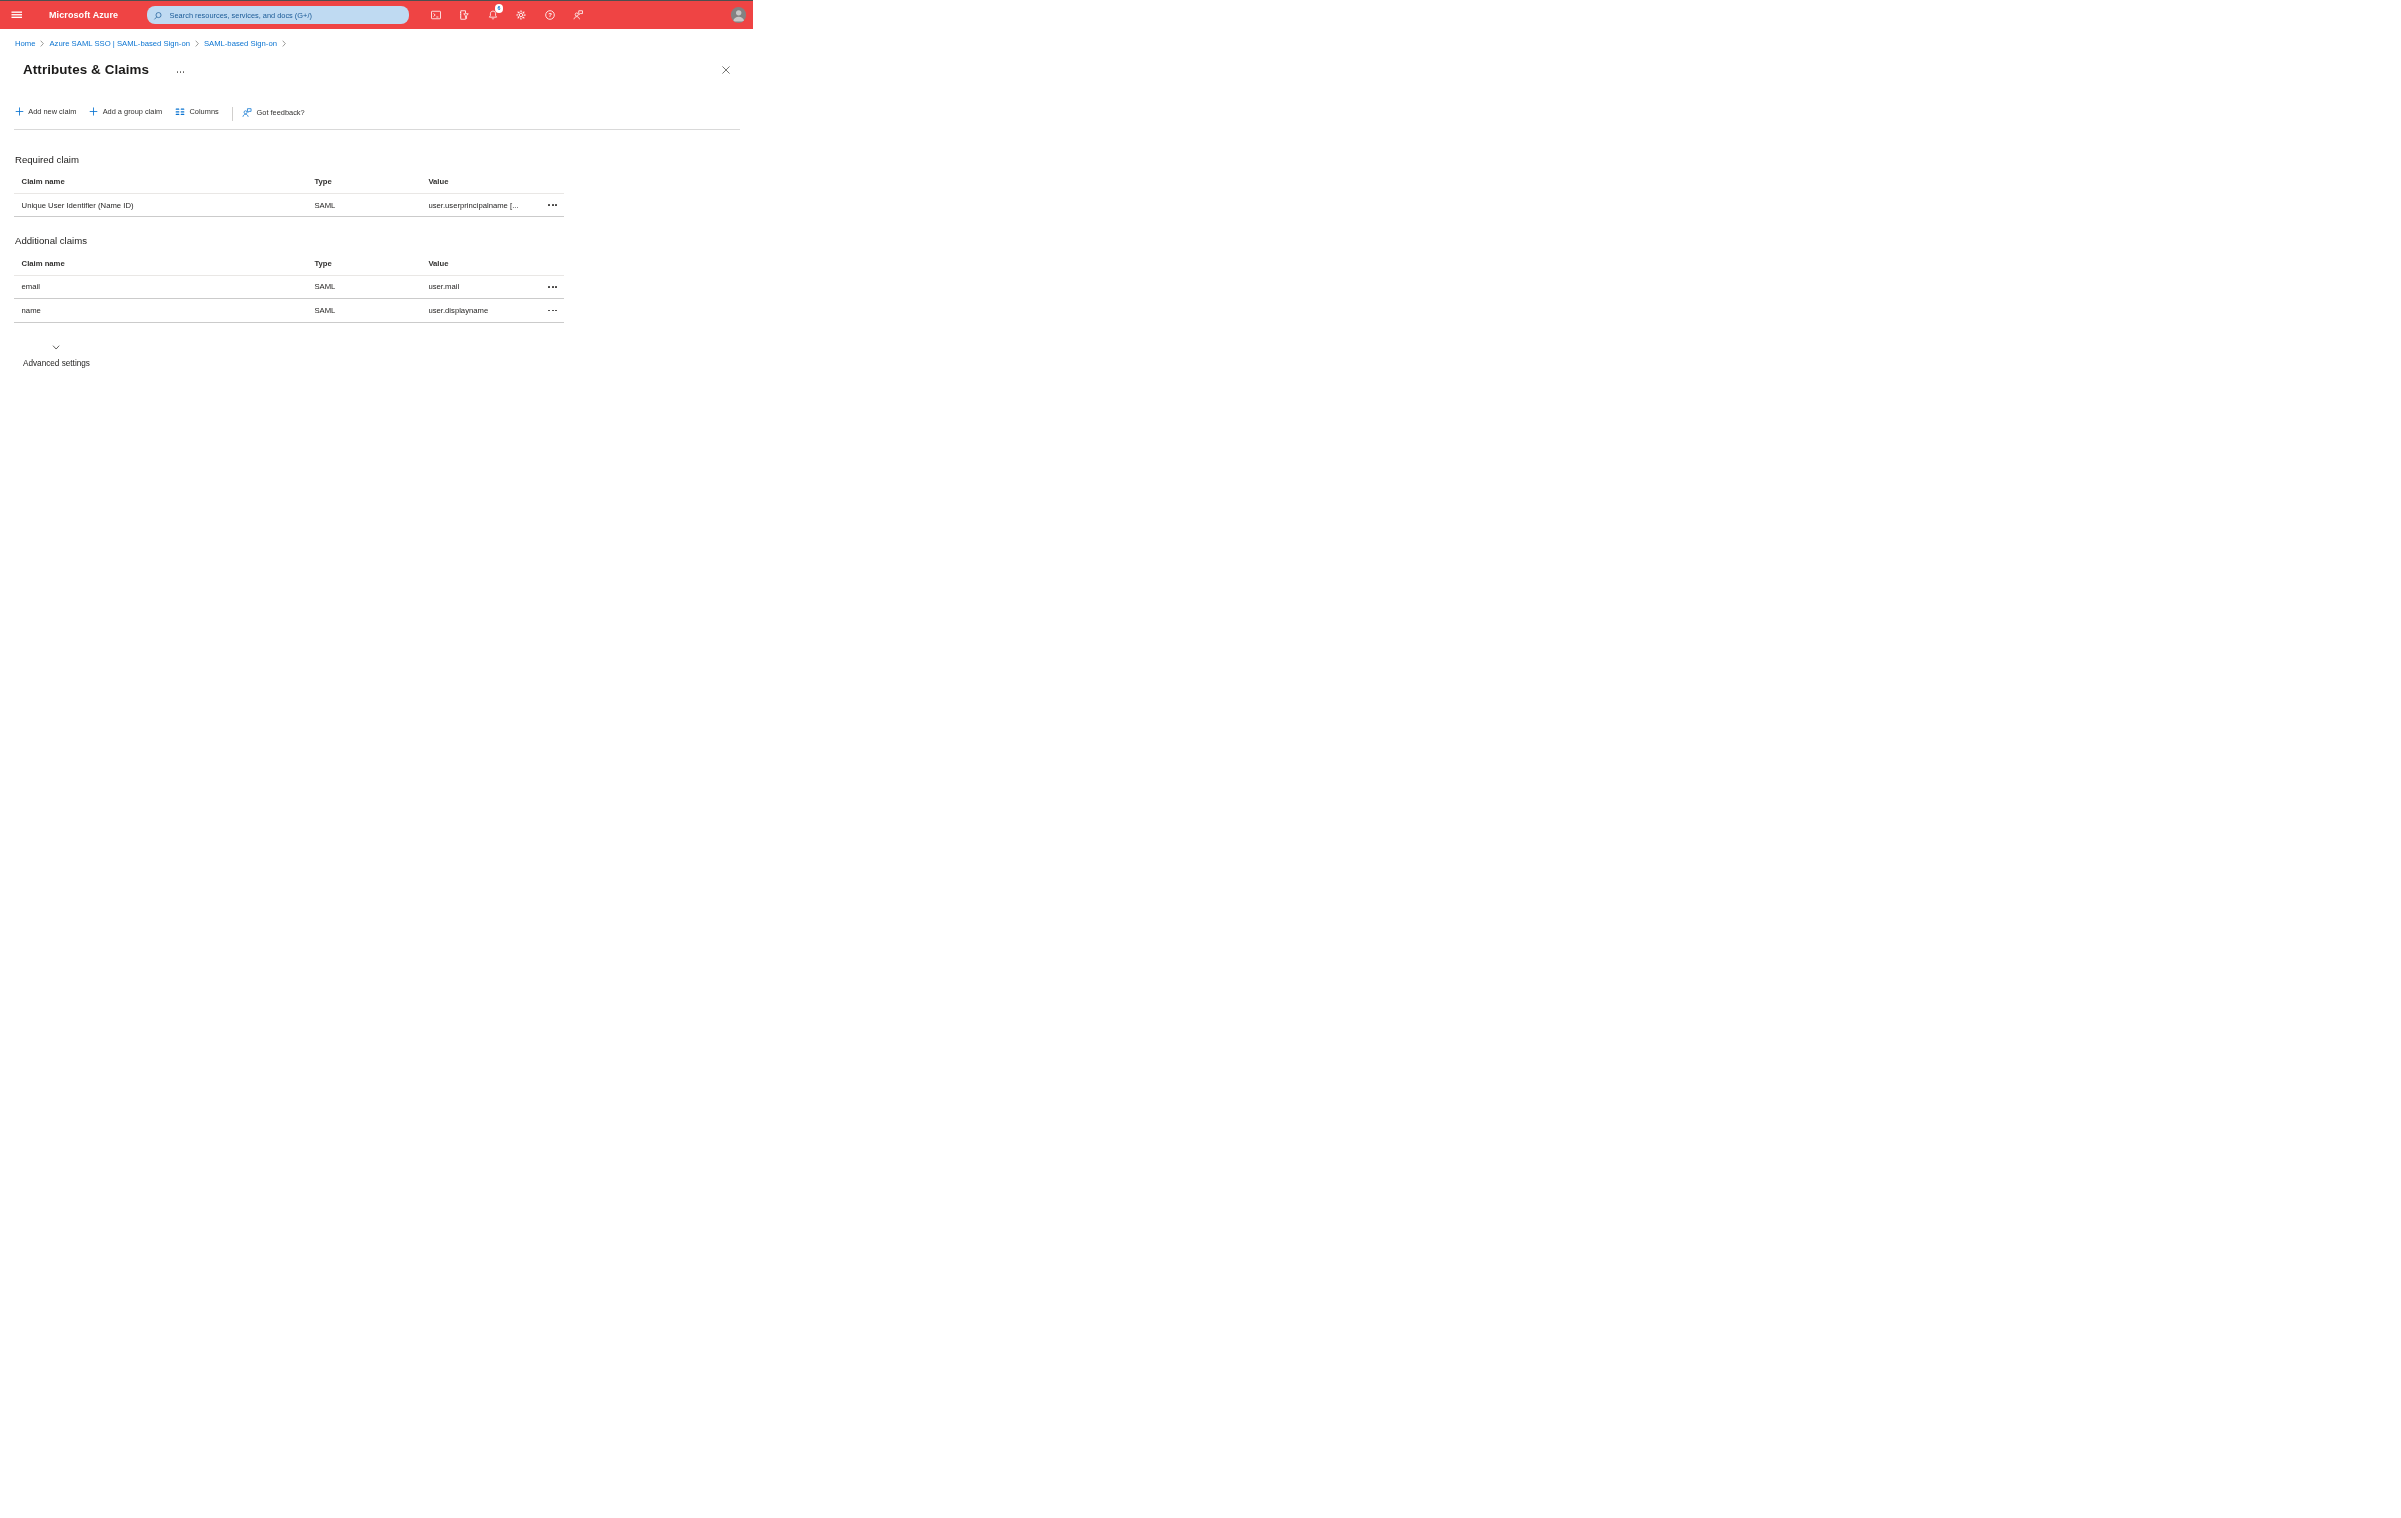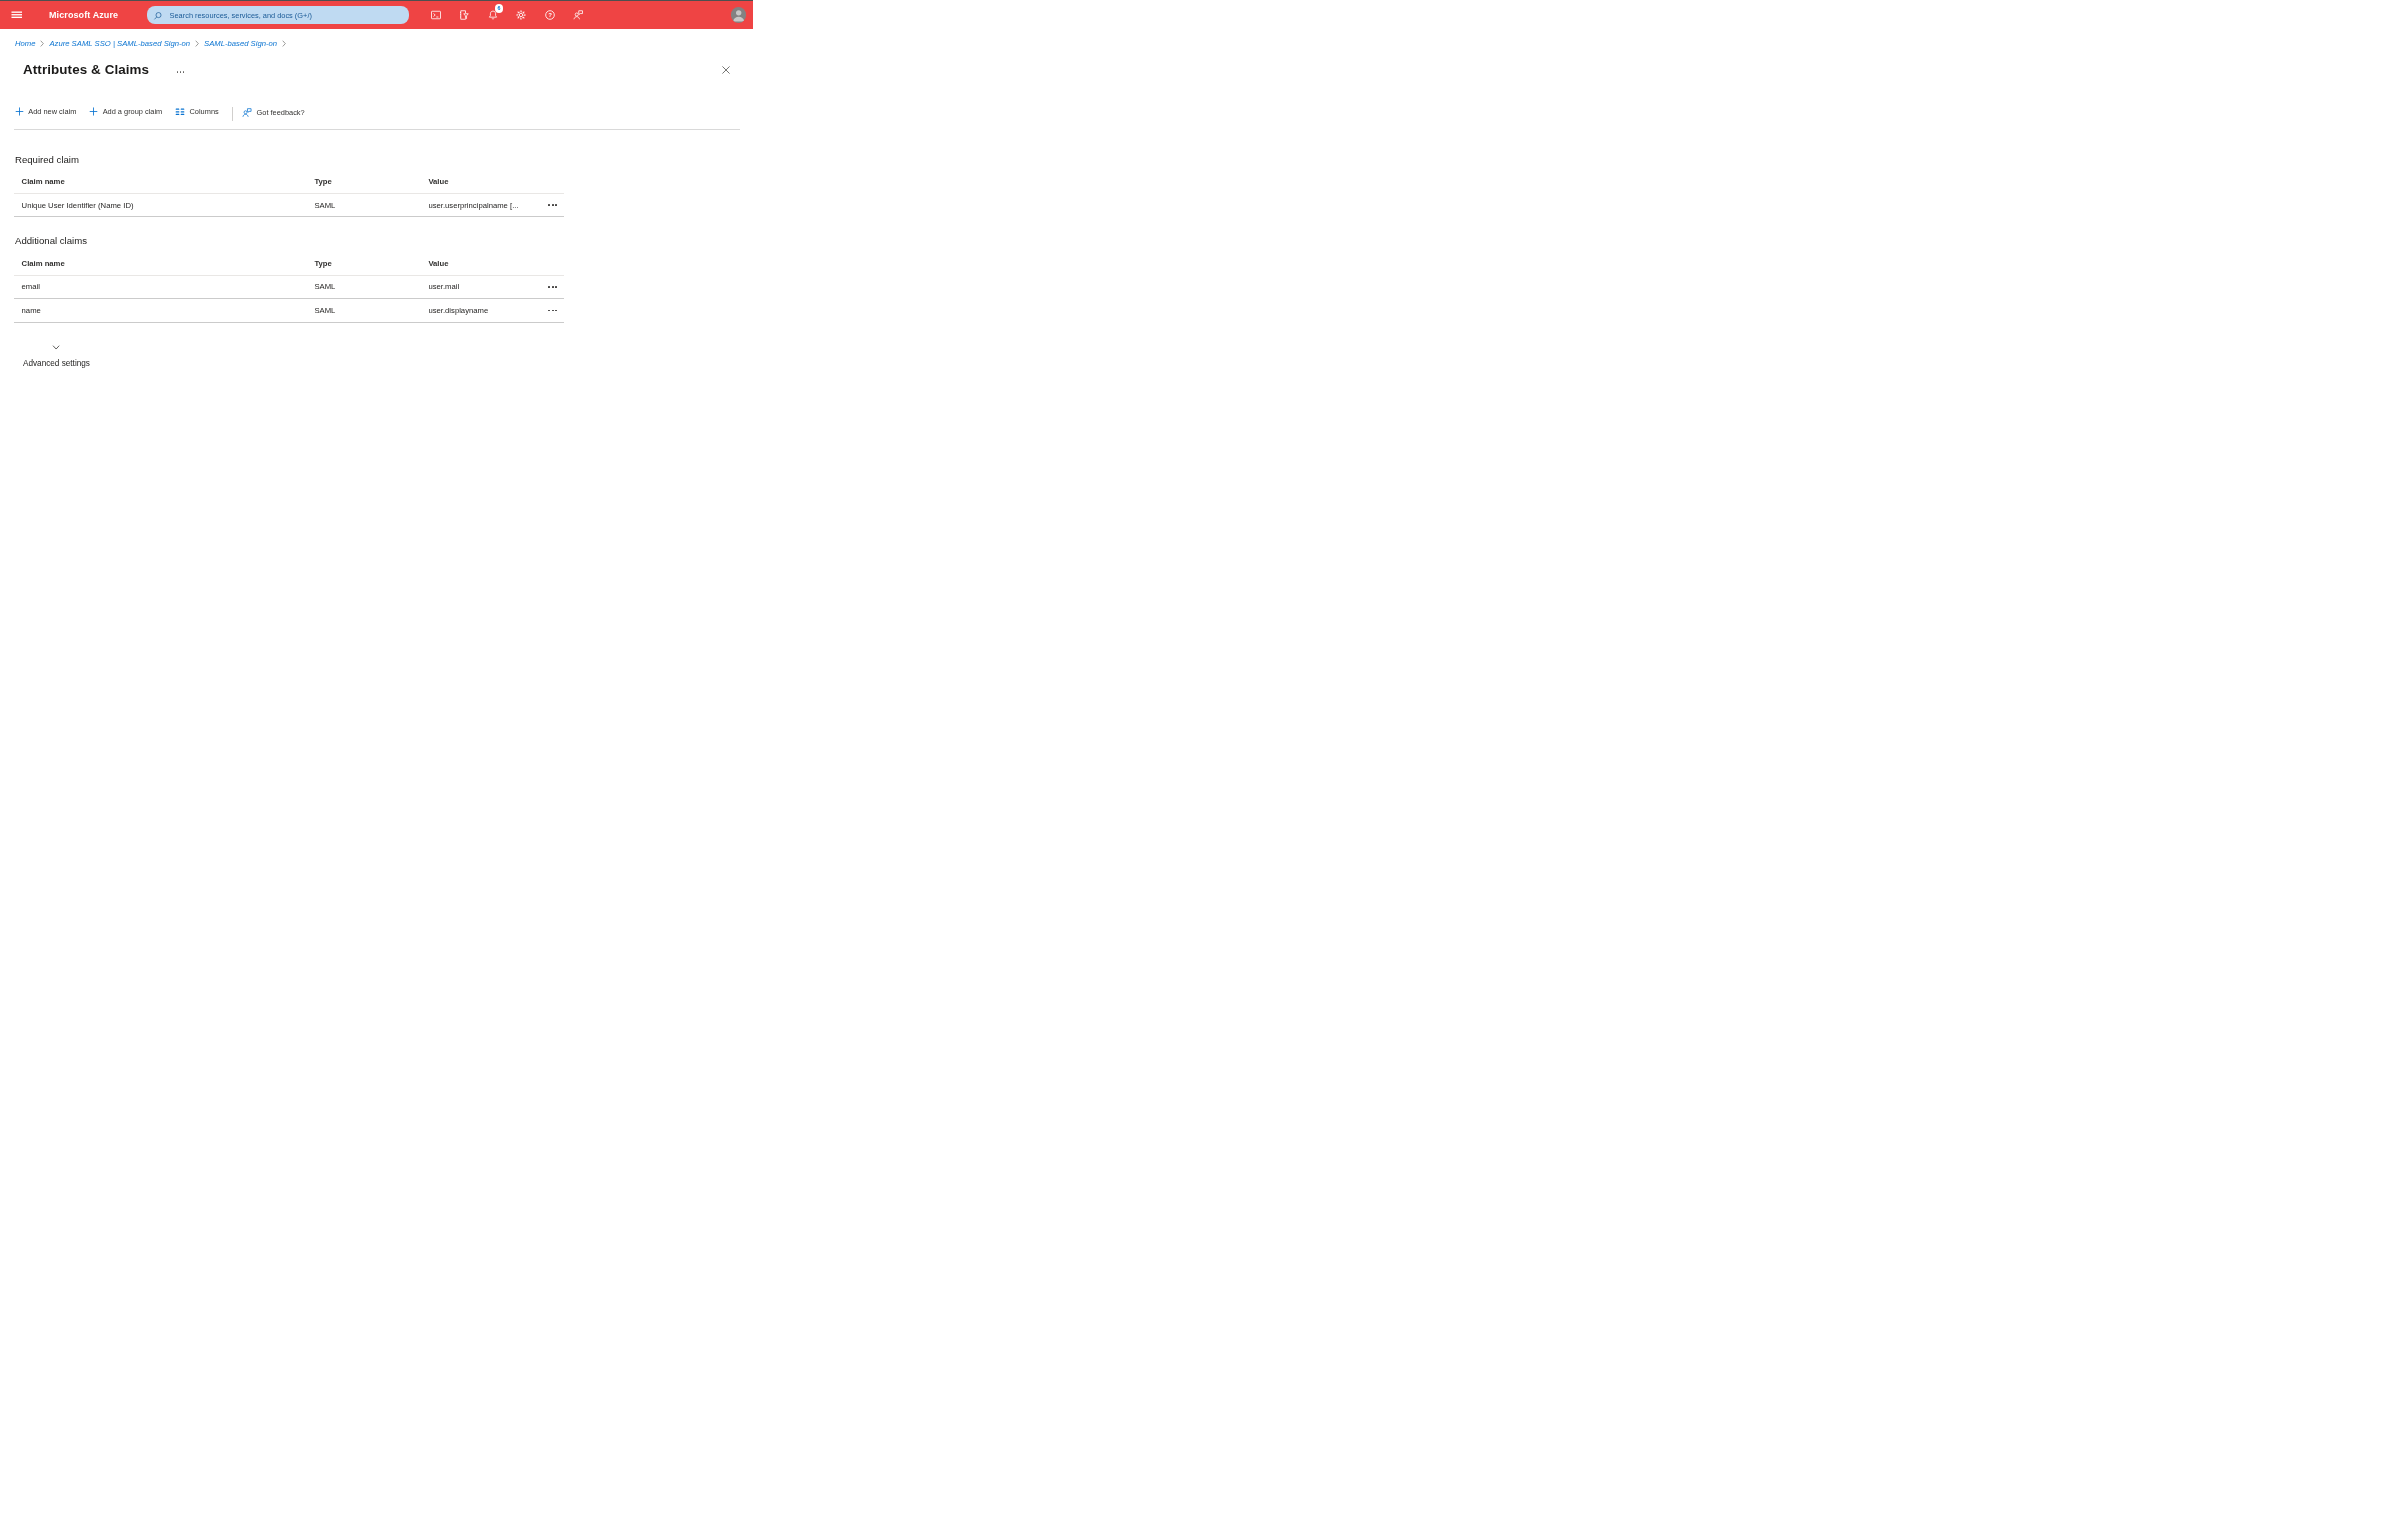--- a/index.html
+++ b/index.html
@@ -20,21 +20,21 @@
   .searchbox svg { flex:0 0 auto; }
   .searchbox input { flex:1; margin-left:4.8px; border:none; outline:none; background:transparent; font-family:inherit; font-size:7.4px; color:#1a5a96; }
   .searchbox input::placeholder { color:#1a5a96; opacity:1; }
   .tb-icons { position:absolute; left:426px; top:4.3px; display:flex; gap:9.6px; }
   .tb-icons .tbi { position:relative; width:19px; height:19px; display:flex; align-items:center; justify-content:center; cursor:pointer; background:transparent; border:none; padding:0; }
   .badge { position:absolute; top:-1.4px; right:-1px; width:8.6px; height:8.6px; border-radius:50%; background:#fff; color:#0b74d1; font-size:5.3px; font-weight:700; display:flex; align-items:center; justify-content:center; }
   .avatar { position:absolute; left:731px; top:6.2px; width:15.4px; height:15.4px; border-radius:50%; background:#828282; overflow:hidden; cursor:pointer; }
 
   
   .breadcrumb { display:flex; align-items:center; gap:4.8px; padding:10px 0 0 15px; font-size:7.7px; white-space:nowrap; }
-  .crumb { color:#0b74d1; text-decoration:none; cursor:pointer;font-style:italic; }
+  .crumb { color:#0b74d1; text-decoration:none; cursor:pointer; }
   .crumb-sep { display:flex; align-items:center; }
 
   
   .page-header { display:flex; align-items:center; margin:6.2px 20.7px 0 15px; }
   .page-title { font-size:13.4px; font-weight:700; color:#1b1a19; letter-spacing:0.1px; }
   .dots { display:inline-flex; align-items:center; gap:1.9px; cursor:pointer; background:none; border:none; padding:1.9px; }
   .dots .dot { width:1.7px; height:1.7px; border-radius:50%; background:#3b3a39; }
   .title-menu { margin-left:18px; margin-top:4.8px; }
   .title-menu .dot { width:1.2px; height:1.2px; background:#5f5e5c; }
   .close-btn { margin-left:auto; background:none; border:none; padding:1px; cursor:pointer; display:flex; }

